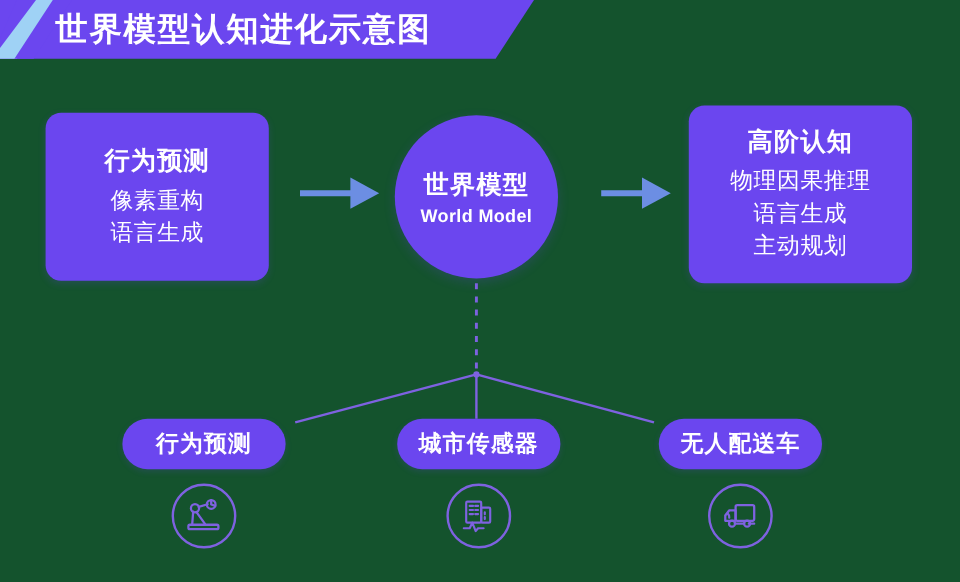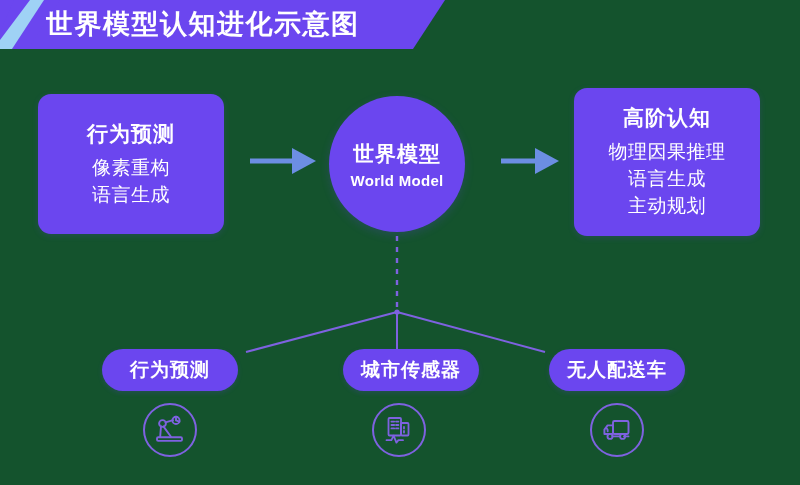--- a/index.html
+++ b/index.html
@@ -152,21 +152,21 @@
     font-size: 19px;
     font-weight: bold;
     letter-spacing: 1px;
     display: flex;
     align-items: center;
     justify-content: center;
     box-shadow: 0 2px 5px rgba(107, 70, 239, 0.18);
     white-space: nowrap;
   }
   #pill-0 { left: 102px; top: 349px; width: 136px; }
-  #pill-1 { left: 343px; top: 349px; width: 136px; }
+  #pill-1 { left: 331px; top: 349px; width: 136px; }
   #pill-2 { left: 549px; top: 349px; width: 136px; }
 
   
   .node-icon {
     position: absolute;
     width: 54px;
     height: 54px;
     border-radius: 50%;
     border: 2px solid #7E62E0;
     box-sizing: border-box;

